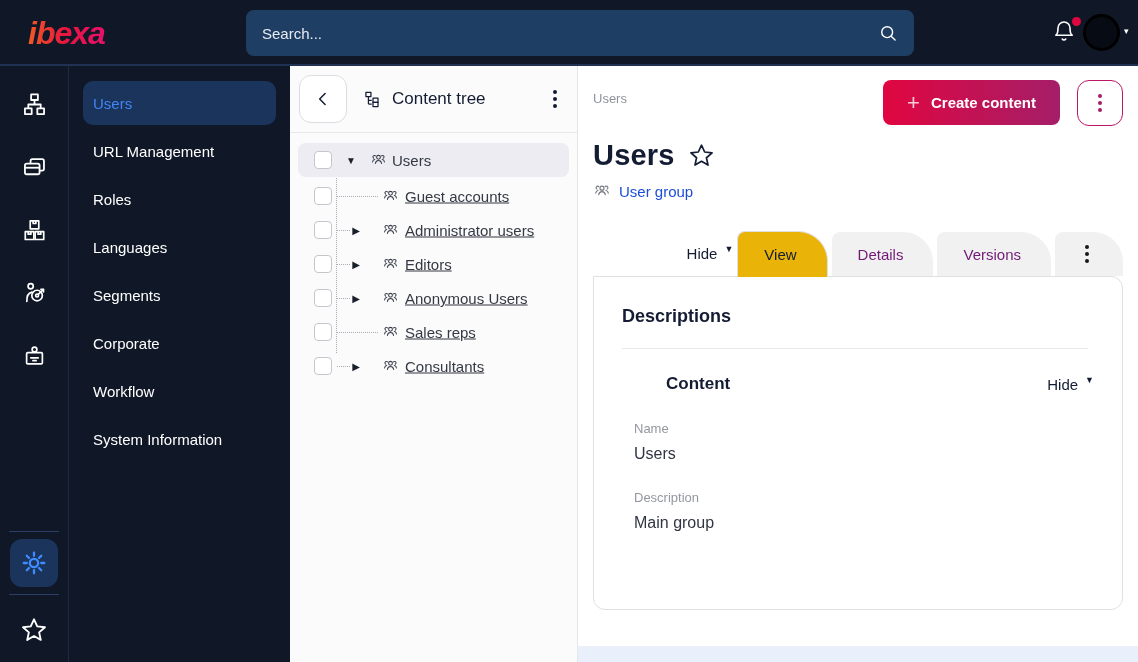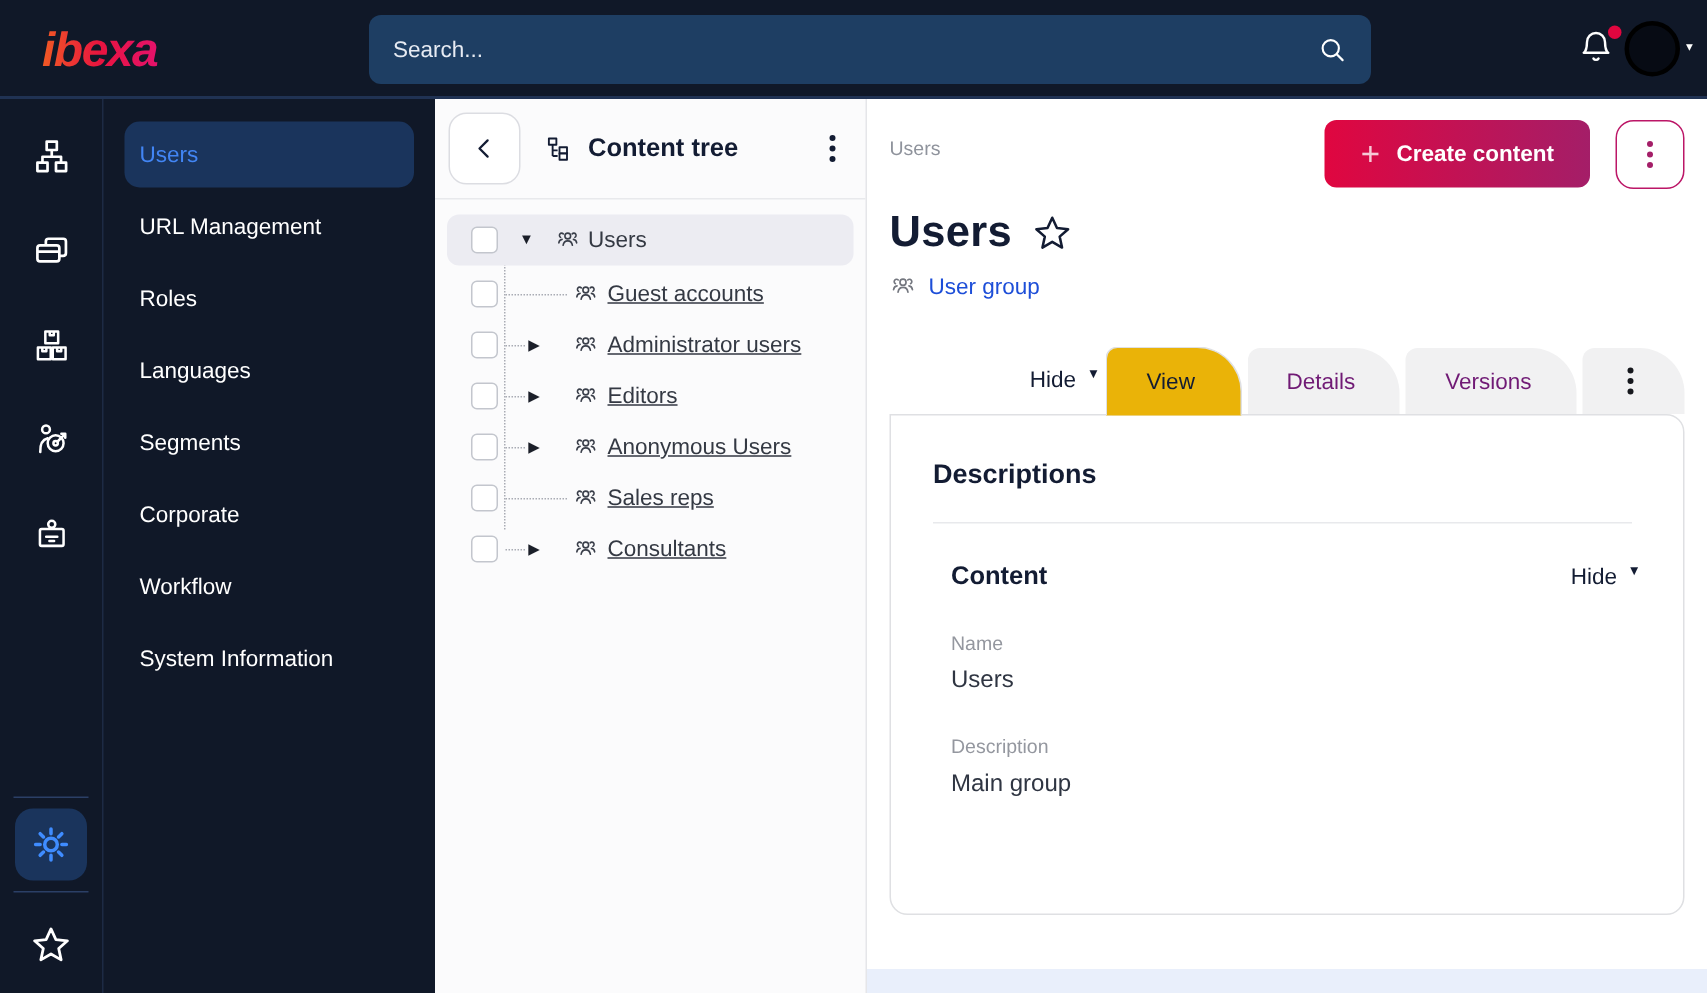--- a/index.html
+++ b/index.html
@@ -52,21 +52,21 @@
   .menu-item{height:44px;margin:0 14px 4px;padding:0 10px;display:flex;align-items:center;
     color:#fff;font-size:15px;border-radius:10px;}
   .menu-item.active{background:var(--sel-item-bg);color:var(--accent-blue);}
 
   
   .treepanel{position:absolute;top:66px;bottom:0;left:290px;width:288px;background:#fbfbfc;
     border-right:1px solid #e5e6e9;z-index:4;}
   .tree-header{height:67px;display:flex;align-items:center;padding:0 14px 0 9px;border-bottom:1px solid #e8e9ec;}
   .back-btn{width:48px;height:48px;border:1px solid #dcdde2;border-radius:12px;background:#fff;
     display:flex;align-items:center;justify-content:center;}
-  .tree-title{display:flex;align-items:center;gap:9px;margin-left:16px;font-size:17px;font-weight:700;color:var(--ink);justify-content:space-between;}
+  .tree-title{display:flex;align-items:center;gap:9px;margin-left:16px;font-size:17px;font-weight:400;color:var(--ink);justify-content:space-between;}
   .tree-kebab{margin-left:auto;color:var(--ink);padding:6px;}
   .kdots{display:inline-flex;flex-direction:column;gap:3px;align-items:center;}
   .kdots i{width:4px;height:4px;border-radius:50%;background:currentColor;}
 
   .tree{position:relative;padding-top:10px;}
   .tree-vline{position:absolute;left:46px;top:26px;height:194px;border-left:1px dotted #a9acb4;}
   .tree-row{position:relative;height:34px;}
   .tree-row.d0{margin:0 8px 2px;border-radius:8px;}
   .tree-row.d0.selected{background:#ececf2;}
   .tree-checkbox{position:absolute;top:50%;transform:translateY(-50%);width:18px;height:18px;
@@ -108,21 +108,21 @@
   .hide-toggle{margin-left:auto;align-self:center;display:flex;align-items:flex-start;gap:7px;
     font-size:15px;color:var(--ink);}
   .caret-down{font-size:9px;line-height:1;}
 
   .card{position:relative;z-index:2;background:#fff;border:1px solid var(--border);
     border-radius:0 12px 12px 12px;min-height:334px;padding:29px 28px 15px;}
   .card-heading{font-size:18px;font-weight:800;color:var(--ink);}
   .card hr{border:none;border-top:1px solid #e8e9ec;margin:21px 6px 0 0;}
   .section{padding-left:12px;margin-top:25px;}
   .section-head{display:flex;align-items:center;justify-content:space-between;}
-  .section-heading{font-size:17px;font-weight:800;color:var(--ink);}
+  .section-heading{font-size:17px;font-weight:800;color:var(--ink);margin-left:32px;}
   .field{margin-top:27px;}
   .field-label{font-size:13px;color:var(--gray-label);}
   .field-value{font-size:16px;color:#2f3542;margin-top:9px;}
 
   svg{display:block;}
 </style>
 </head>
 <body>
 
 <header class="topbar">

